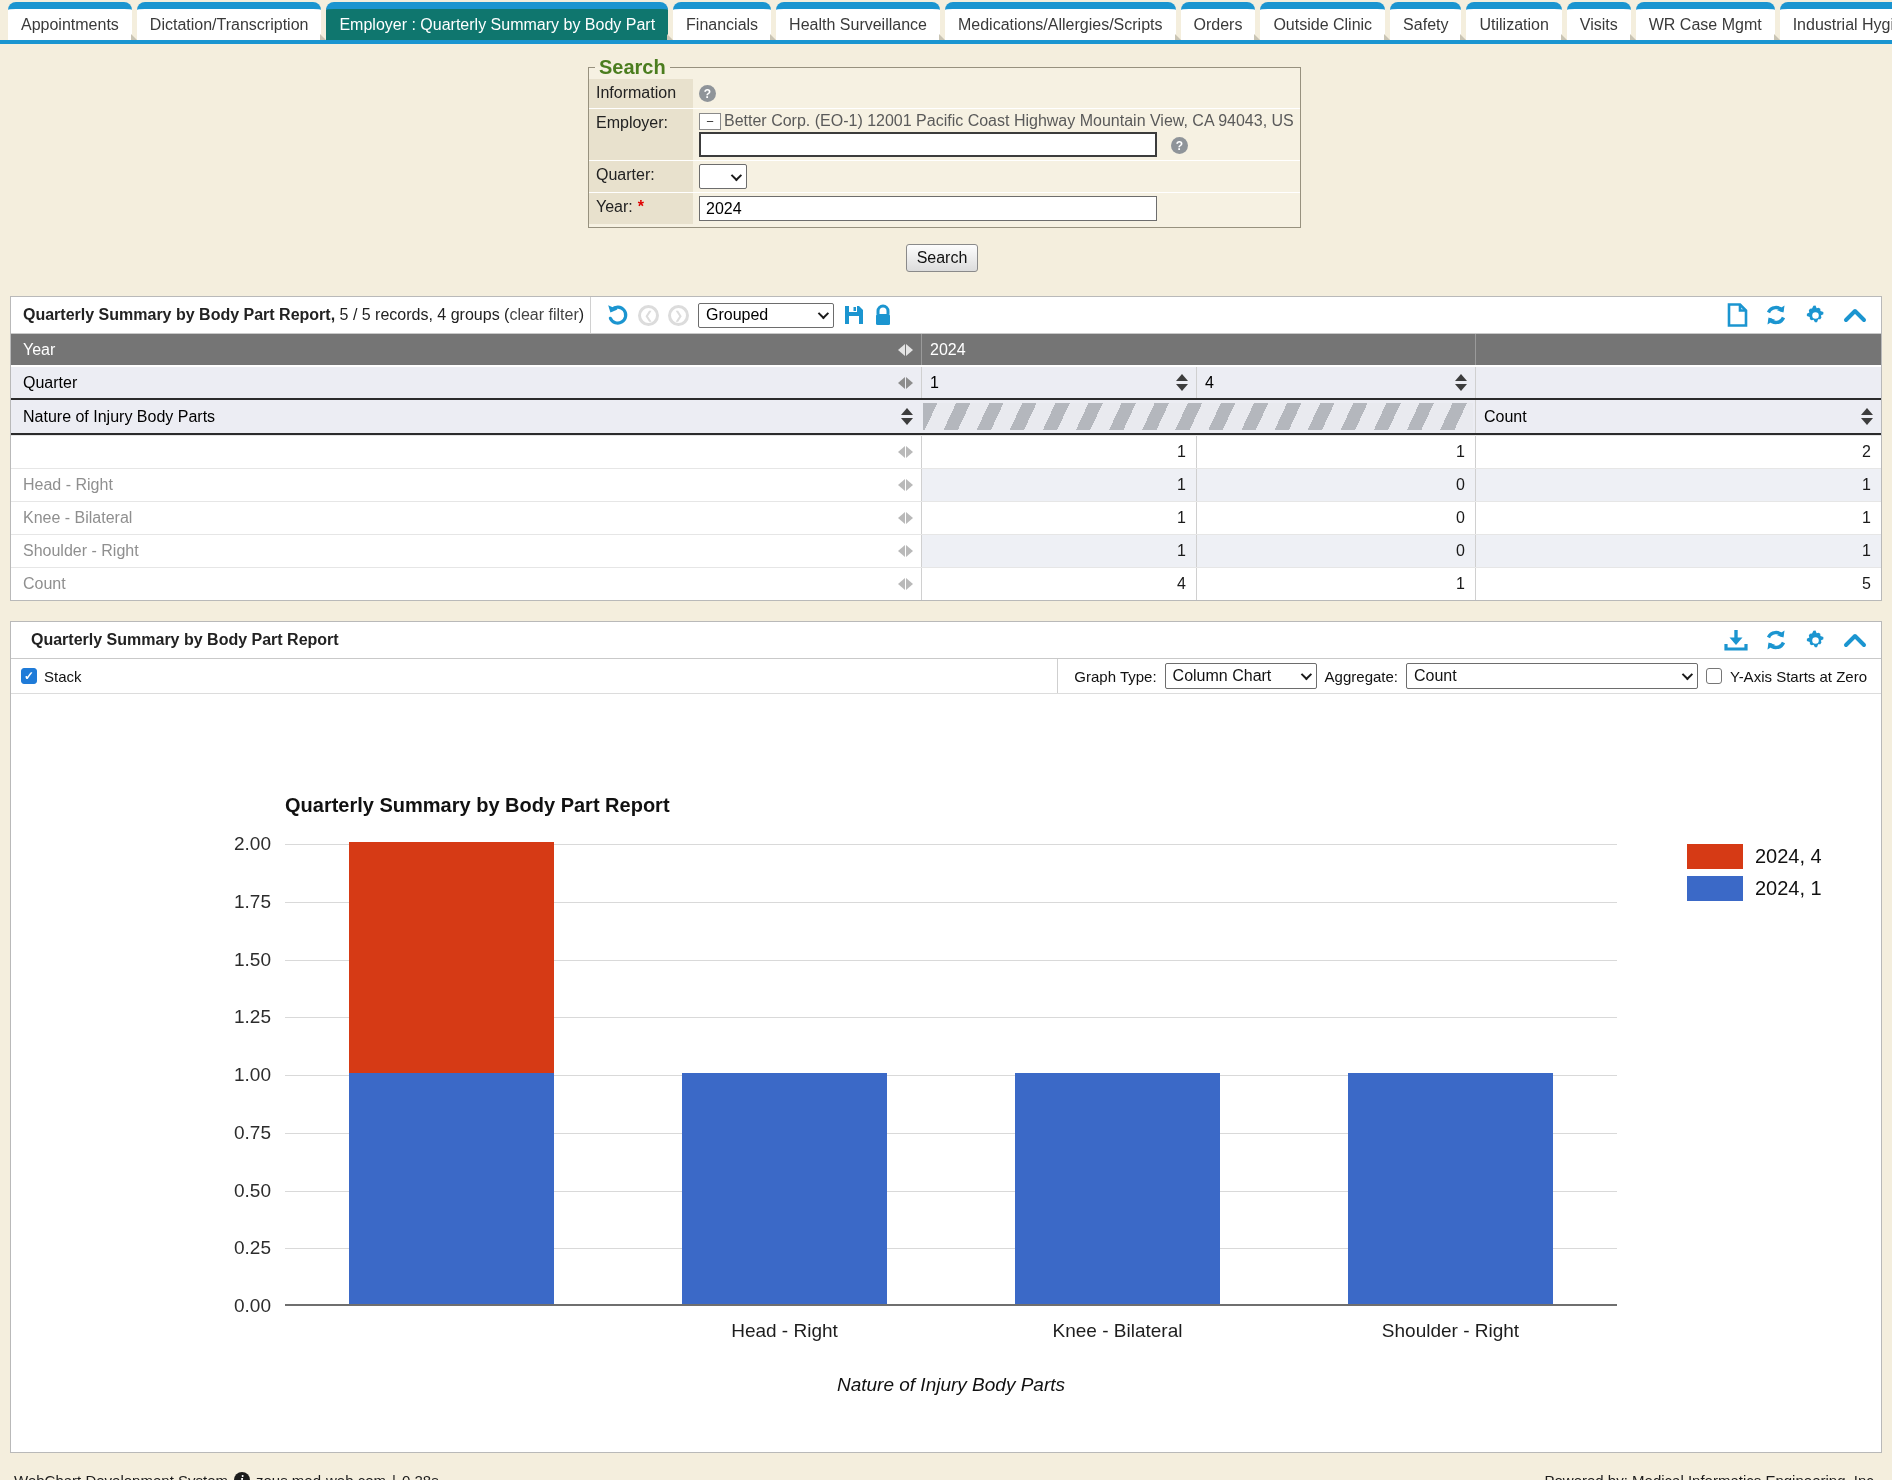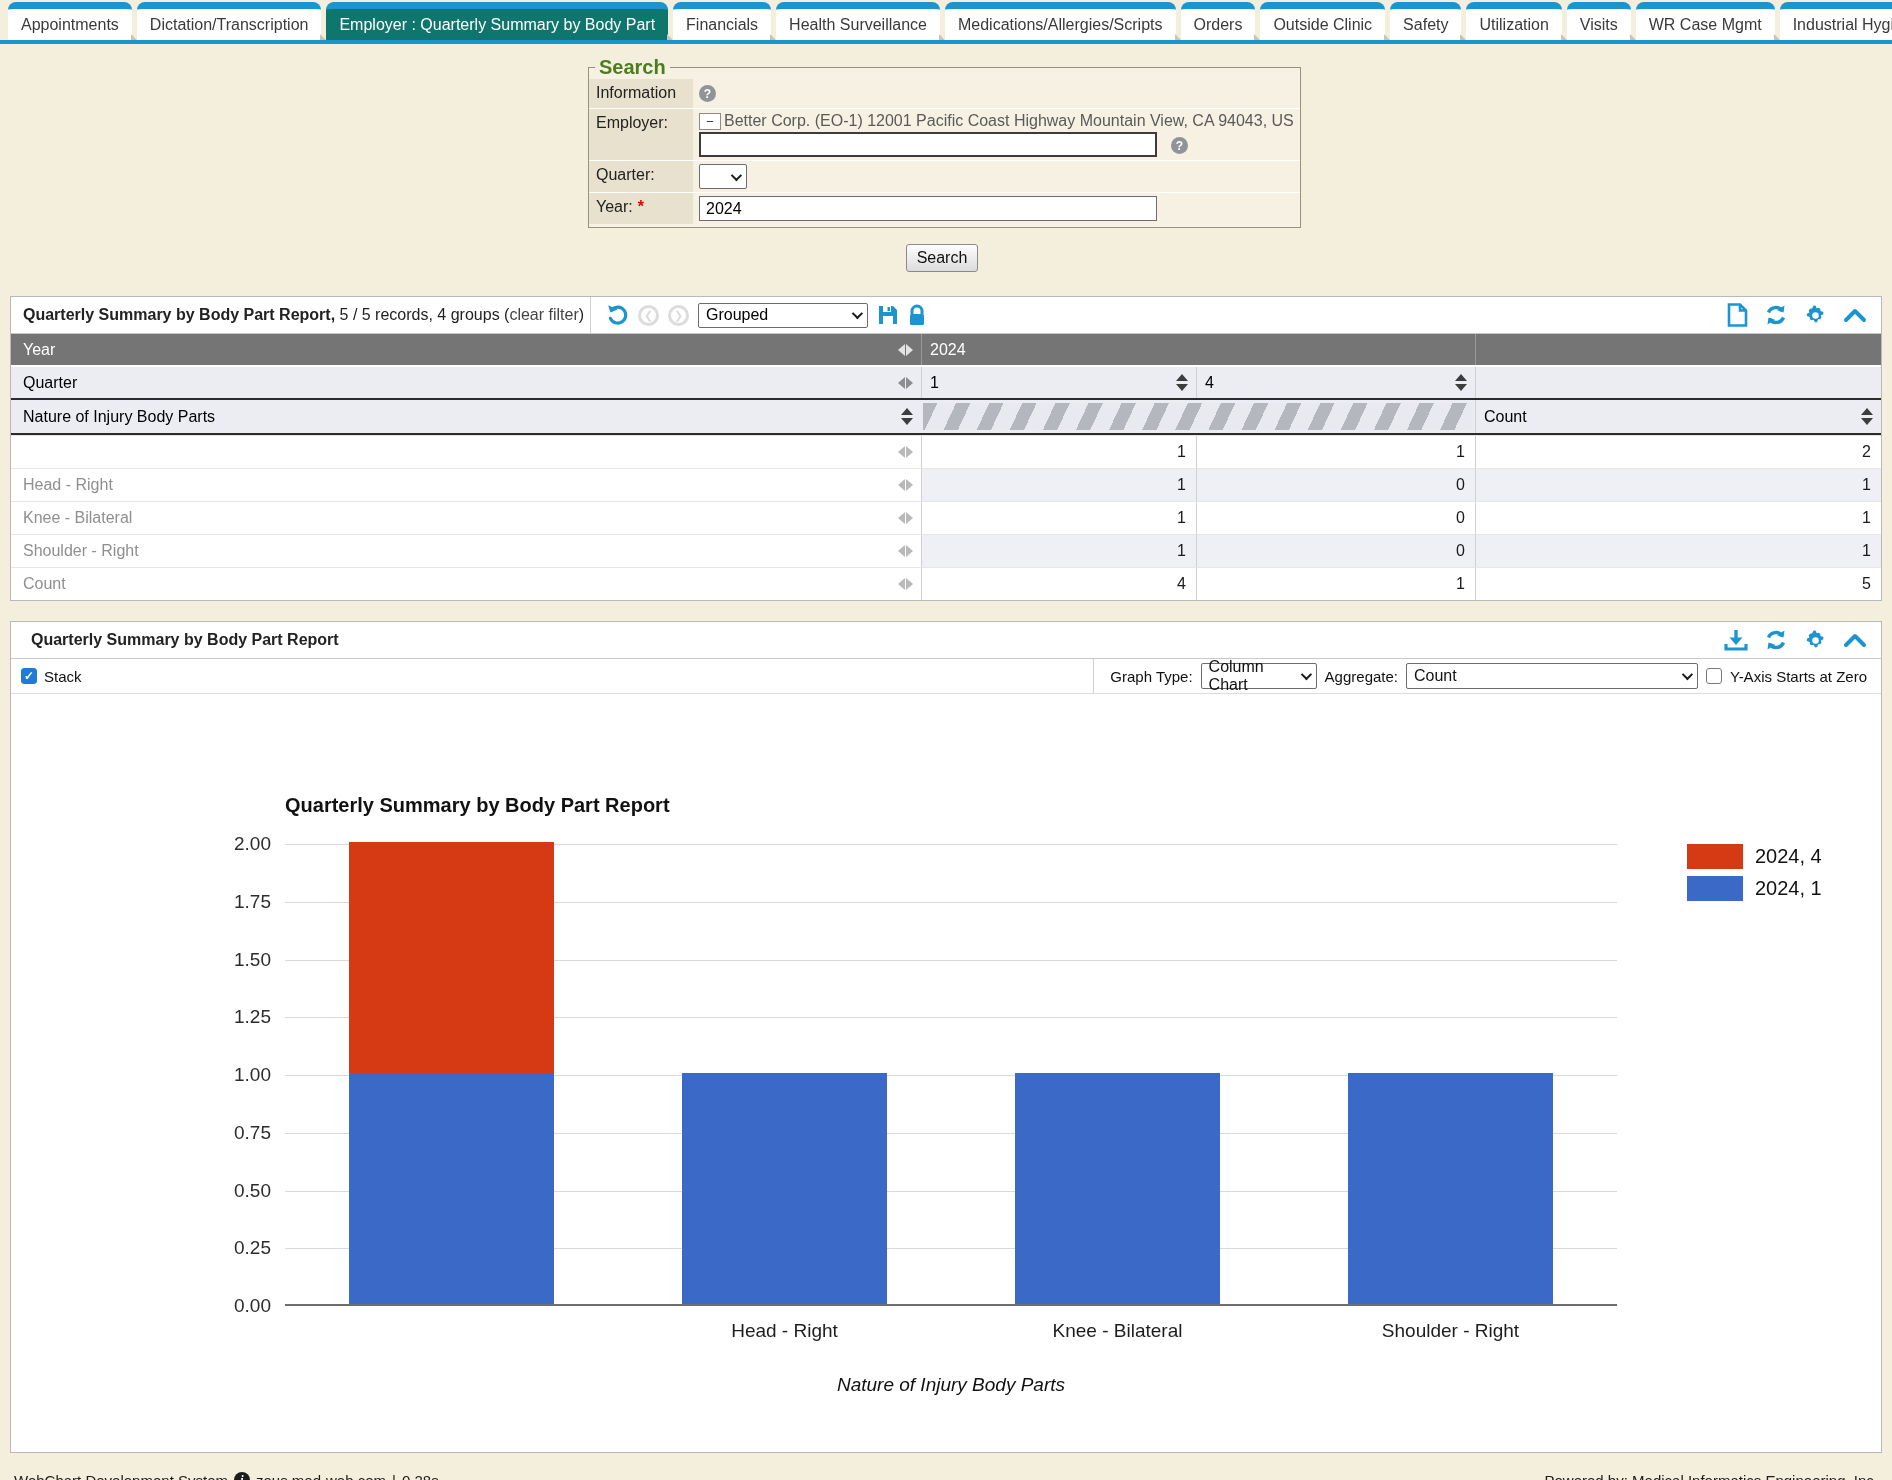--- a/index.html
+++ b/index.html
@@ -53,21 +53,21 @@
   .panel.chart-panel { margin-top:20px; }
   .phead { display:flex; align-items:center; height:37px; border-bottom:1px solid #c9c9c9; font-size:16px; }
   .phead .title-cell { flex:0 0 580px; display:flex; align-items:center; height:100%; padding-left:12px;
                        border-right:1px solid #d0d0d0; white-space:nowrap; overflow:hidden; color:#222; }
   .phead .b { font-weight:bold; }
   .phead a.clear { color:#444; cursor:pointer; }
   .cluster { display:flex; align-items:center; gap:9px; padding-left:14px; }
   .icon-btn { display:inline-flex; align-items:center; justify-content:center; cursor:pointer; }
   .circ-dis { width:21px; height:21px; border-radius:50%; border:3px solid #dcdcdc; color:#dcdcdc;
               font-size:11px; display:inline-flex; align-items:center; justify-content:center; }
-  .sel-grouped { width:170px; }
+  .sel-grouped { width:136px; }
   .right-icons { margin-left:auto; display:flex; align-items:center; gap:16px; padding-right:14px; }
 
   
   .grid { width:100%; }
   .trow { display:grid; grid-template-columns:910px 275px 279px auto; min-height:33px; align-items:stretch; }
   .cell { display:flex; align-items:center; font-size:16px; }
   .cell + .cell { border-left:1px solid #d0d0d0; }
   .lab-cell { justify-content:space-between; padding:0 8px 0 12px; }
   .val-left { padding-left:8px; justify-content:space-between; padding-right:8px; }
   .val-num { justify-content:flex-end; padding-right:10px; color:#1a1a1a; }
@@ -96,21 +96,21 @@
   .sort .d { border-top:7px solid #3d3d3d; }
 
   
   .controls { display:flex; align-items:center; height:35px; border-bottom:1px solid #dcdcdc; font-size:15px; color:#111; }
   .controls .left { display:flex; align-items:center; gap:7px; padding-left:10px; }
   .controls .rightc { margin-left:auto; display:flex; align-items:center; gap:8px; height:100%;
                       border-left:1px solid #cfcfcf; padding:0 14px 0 16px; }
   .cb { width:16px; height:16px; border:1px solid #767676; border-radius:3px; background:#fff;
         display:inline-flex; align-items:center; justify-content:center; cursor:pointer; flex:0 0 auto; }
   .cb.checked { background:#1f7bd8; border-color:#1f7bd8; color:#fff; font-size:12px; font-weight:bold; }
-  .sel-gtype { width:116px; height:26px; }
+  .sel-gtype { width:152px; height:26px; }
   .sel-agg { width:292px; height:26px; }
   .chartwrap { position:relative; height:758px; background:#fff; }
   .c-title { position:absolute; left:274px; top:100px; font-size:20px; font-weight:bold; color:#111; }
   .plot { position:absolute; left:274px; top:150px; width:1332px; height:462px; border-bottom:2px solid #6f6f6f; }
   .gline { position:absolute; left:0; width:100%; height:1px; background:#d9d9d9; }
   .ytick { position:absolute; left:150px; width:110px; text-align:right; font-size:19px; color:#2c2c2c; }
   .bar-seg { position:absolute; }
   .cat-lab { position:absolute; text-align:center; font-size:19px; color:#1d1d1d; }
   .x-label { position:absolute; left:274px; width:1332px; text-align:center; font-style:italic;
              font-size:19px; color:#111; }

